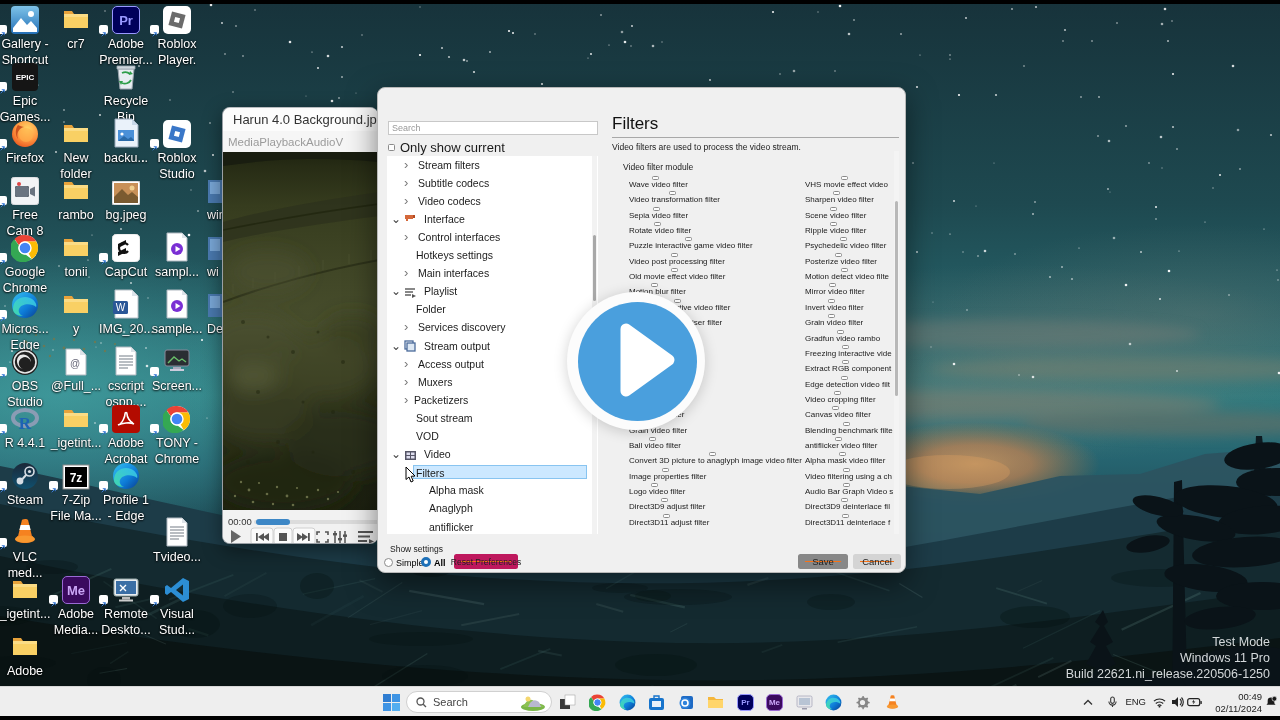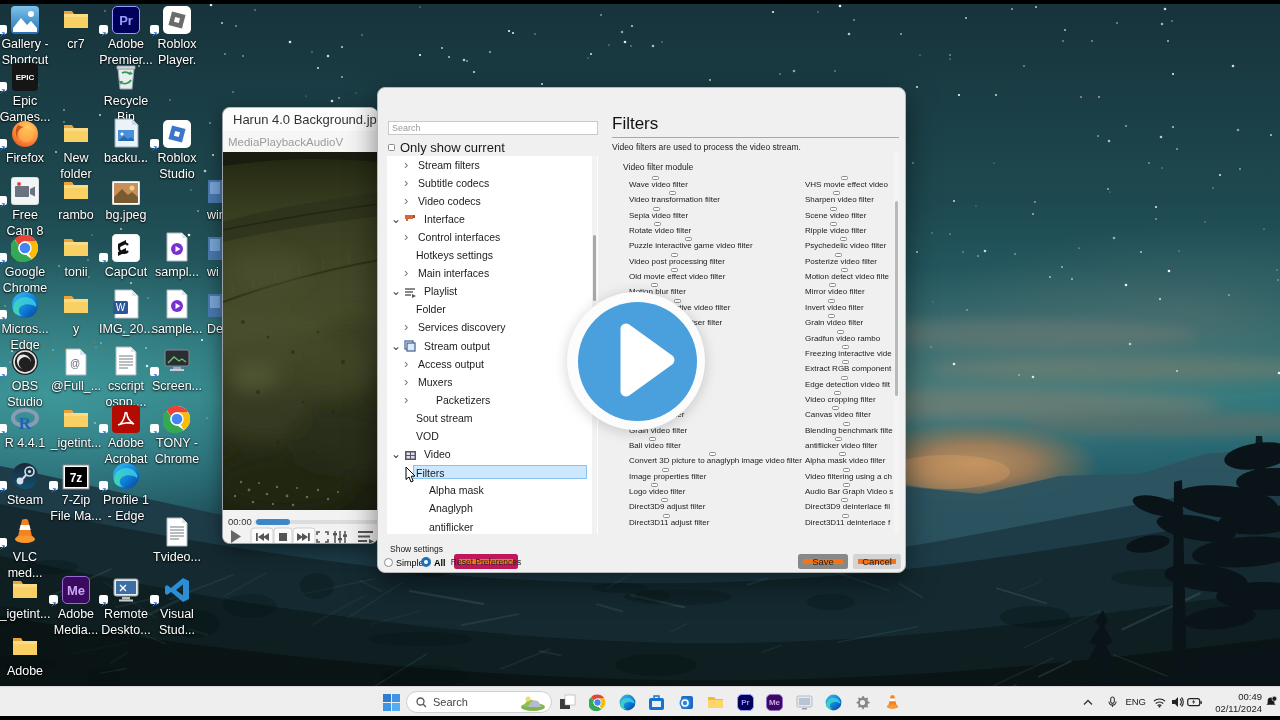--- a/index.html
+++ b/index.html
@@ -22,21 +22,21 @@
 #preftitle { position:absolute; left:0; top:0; width:100%; height:24px; background:#fbfbfb; }
 .trow { position:absolute; left:10px; height:18px; display:flex; align-items:center; width:200px; }
 .tchev { color:#777; font-size:13px; width:10px; margin-left:16px; line-height:10px; }
 .tchevd { color:#444; font-size:12px; width:13px; margin-left:3px; line-height:6px; }
 .tcat { width:15px; height:13px; display:inline-block; }
 .ttxt { font-size:10.5px; color:#1b1b1b; white-space:nowrap; }
 .tsel { font-size:10.5px; color:#1b1b1b; background:#cce8ff; border:1px solid #88c4f0; padding:0.5px 0 1.5px 2px; white-space:nowrap; margin-left:25px; width:174px; flex-shrink:0; height:14px; }
 .chk { position:absolute; display:flex; align-items:center; height:13px;flex-direction:column; }
 .cbox { width:7px; height:7px; border:1px solid #8a8a8a; background:#fdfdfd; border-radius:1.5px; display:inline-block; }
 .clab { font-size:8px; color:#1a1a1a; margin-left:5px; white-space:nowrap; }
-.btn { position:absolute; height:15px; white-space:nowrap; background:#f97316; border:5px solid #be185d; border-radius:2.5px; font-size:9.5px; color:#222; display:flex; align-items:center; justify-content:center; }
+.btn { position:absolute; height:15px; white-space:nowrap; background:#f97316; border:7px solid #be185d; border-radius:2.5px; font-size:9.5px; color:#222; display:flex; align-items:center; justify-content:center; }
 
 #taskbar { position:absolute; left:0; top:686px; width:1280px; height:30px; background:#eeeeee; border-top:1px solid #d8d8d8; }
 .tbico { position:absolute; top:7px; width:17px; height:17px; }
 #tray { position:absolute; right:0; top:0; height:30px; width:200px; }
 </style></head>
 <body>
 <div id="stage">
   <div id="wallwrap">
 <svg id="wall" width="1280" height="712" viewBox="0 0 1280 712" preserveAspectRatio="none">
 <defs>
@@ -1232,21 +1232,21 @@
       <div class="trow" style="top:266.6px">
         <span class="tchev">›</span>
         <span class="ttxt" style="margin-left:4px">Access output</span>
       </div>
       <div class="trow" style="top:284.7px">
         <span class="tchev">›</span>
         <span class="ttxt" style="margin-left:4px">Muxers</span>
       </div>
       <div class="trow" style="top:302.8px">
         <span class="tchev">›</span>
-        <span class="ttxt" style="margin-left:22px">Packetizers</span>
+        <span class="ttxt" style="margin-left:0">Packetizers</span>
       </div>
       <div class="trow" style="top:320.9px">
         <span style="width:28px;display:inline-block;flex-shrink:0"></span>
         <span class="ttxt">Sout stream</span>
       </div>
       <div class="trow" style="top:339.0px">
         <span style="width:28px;display:inline-block;flex-shrink:0"></span>
         <span class="ttxt">VOD</span>
       </div>
       <div class="trow" style="top:357.1px">
@@ -1609,13 +1609,14 @@
           <path d="M7,2.6 l-2,2.6 h1.6 l-0.8,2.2 l2.6,-3 h-1.6 z" fill="#222"></path>
         </svg>
       <div style="position:absolute;right:18px;top:4px;text-align:right;font-size:9.5px;color:#222;line-height:11.5px">00:49<br>02/11/2024</div>
       <svg width="12" height="12" viewBox="0 0 13 13" style="position:absolute;right:3px;top:9px">
           <path d="M6.5,1.5 a3.6,3.6 0 0 1 3.6,3.6 v2.7 l1.3,1.8 h-9.8 l1.3,-1.8 v-2.7 a3.6,3.6 0 0 1 3.6,-3.6 z" fill="#1a1a1a"></path>
           <circle cx="10.2" cy="3" r="2.6" fill="#1a1a1a" stroke="#eee" stroke-width="0.7"></circle>
         </svg>
     </div>
   </div>
 
+  <div style="position:absolute;right:10px;top:635px;text-align:right;font-size:12.5px;color:#d4d8da;line-height:15.8px">Test Mode<br>Windows 11 Pro<br>Build 22621.ni_release.220506-1250</div>
   <div style="position:absolute;left:0;top:716px;width:1280px;height:4px;background:#000"></div>
 </div>
 </body></html>

